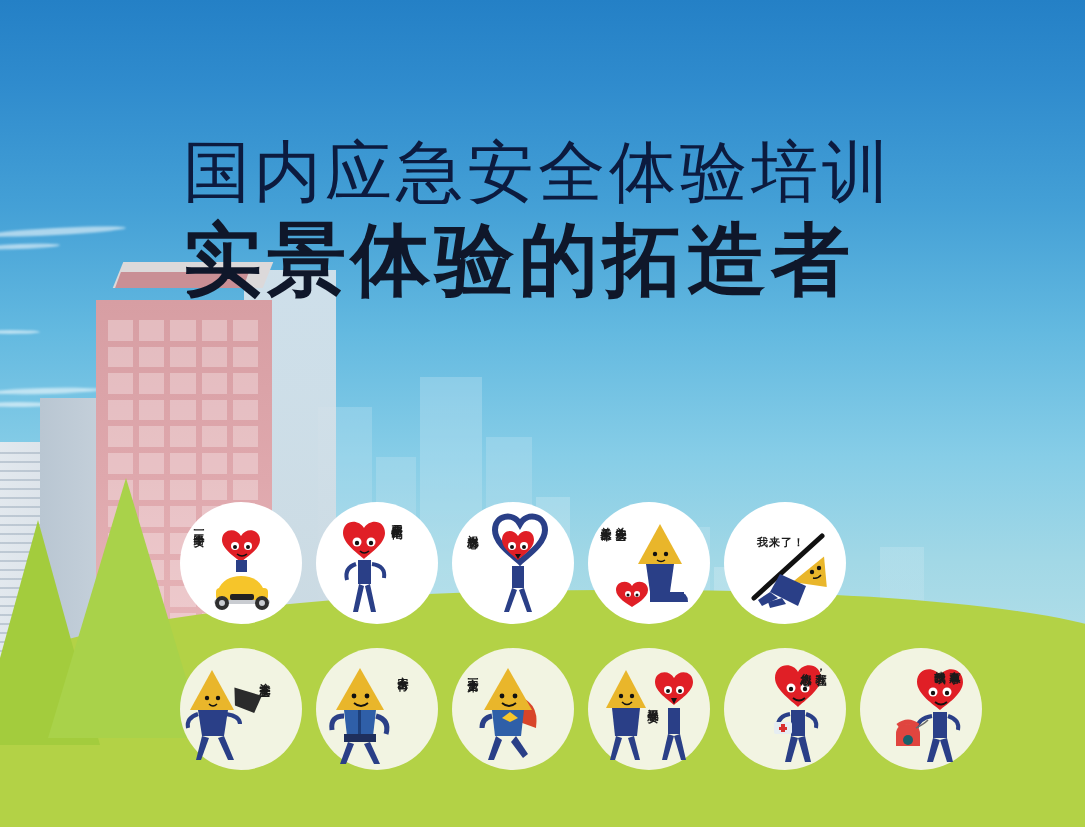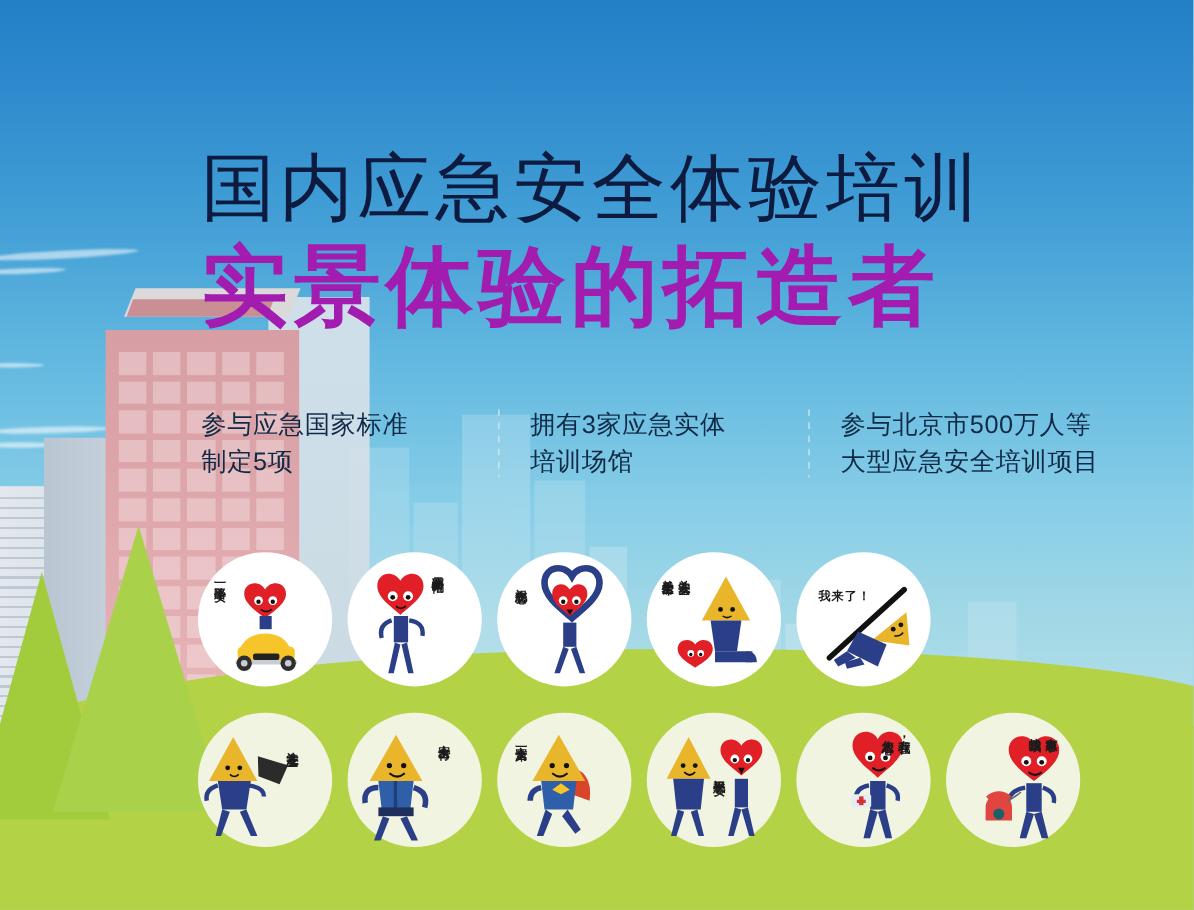--- a/index.html
+++ b/index.html
@@ -57,21 +57,21 @@
 
   
   .ground{position:absolute;left:-40px;top:590px;width:1170px;height:290px;
     background:#b3d246;border-radius:55% 42% 0 0 / 110px 58px 0 0;}
   .ground2{position:absolute;left:-40px;top:660px;width:1170px;height:220px;background:#b3d246;}
 
   
   .title-wrap{position:absolute;left:183px;top:132px;width:830px;}
   .title1{font-size:67px;line-height:80px;letter-spacing:4px;color:#0c1b3f;
     font-weight:400;white-space:nowrap;}
-  .title2{font-size:79px;line-height:92px;letter-spacing:5px;color:#a21caf;
+  .title2{font-size:79px;line-height:92px;letter-spacing:5px;color:#0f172a;
     font-weight:bold;white-space:nowrap;margin-top:2px;}
 
   
   .subs{position:absolute;left:183px;top:370px;width:840px;display:flex;}
   .subcol{position:relative;font-size:23px;line-height:33px;color:#102a46;letter-spacing:.5px;}
   .subcol.a{width:290px;}
   .subcol.b{width:272px;padding-left:0;}
   .subcol.c{width:278px;}
   .vdiv{width:1px;align-self:stretch;margin:2px 28px 2px 0;
     background-image:linear-gradient(to bottom,#dfeef3 0 6px,transparent 6px 12px);
@@ -197,36 +197,20 @@
   <div class="ground"></div>
   <div class="ground2"></div>
   <div class="tree t1"></div>
   <div class="tree t2"></div>
 
   <div class="title-wrap">
     <div class="title1">国内应急安全体验培训</div>
     <div class="title2">实景体验的拓造者</div>
   </div>
 
-  <div class="subs">
-    <div class="subcol a">
-      <div>参与应急国家标准</div>
-      <div>制定5项</div>
-    </div>
-    <div class="vdiv"></div>
-    <div class="subcol b">
-      <div>拥有3家应急实体</div>
-      <div>培训场馆</div>
-    </div>
-    <div class="vdiv"></div>
-    <div class="subcol c">
-      <div>参与北京市500万人等</div>
-      <div>大型应急安全培训项目</div>
-    </div>
-  </div>
 
   <div class="row row1">
 
     <div class="bub">
       <svg class="art" viewBox="0 0 122 122">
         <path d="M61 34c-5-9-19-7-19 4 0 9 13 17 19 22 6-5 19-13 19-22 0-11-14-13-19-4z" fill="#e01f26"></path>
         <circle cx="55" cy="44" r="4" fill="#fff"></circle>
           <circle cx="68" cy="44" r="4" fill="#fff"></circle>
         <circle cx="55" cy="45" r="2" fill="#111"></circle>
           <circle cx="68" cy="45" r="2" fill="#111"></circle>
@@ -301,21 +285,21 @@
       <svg class="art" viewBox="0 0 122 122">
         <path d="M30 96L98 34" stroke="#111" stroke-width="5" stroke-linecap="round"></path>
         <path d="M96 52l-22 34 34-6z" fill="#e9b62b" transform="rotate(18 90 66)"></path>
         <circle cx="88" cy="70" r="2.2" fill="#111"></circle>
           <circle cx="95" cy="66" r="2.2" fill="#111"></circle>
         <path d="M89 76q5 1 8-3" stroke="#111" stroke-width="1.4" fill="none"></path>
         <path d="M56 72l26 12-8 20-28-14z" fill="#2a3f87"></path>
         <path d="M46 90l-12 8 4 6 16-8z" fill="#2a3f87"></path>
         <path d="M58 96l-14 4 2 6 16-4z" fill="#2a3f87"></path>
       </svg>
-      <span class="cap h" style="left:20px;top:34px;">我来了！</span>
+      <span class="cap h" style="left:33px;top:34px;">我来了！</span>
     </div>
   </div>
 
   <div class="row row2">
 
     <div class="bub">
       <svg class="art" viewBox="0 0 122 122">
         <path d="M32 22l22 40H10z" fill="#e9b62b"></path>
         <circle cx="27" cy="50" r="2.2" fill="#111"></circle>
           <circle cx="38" cy="50" r="2.2" fill="#111"></circle>

